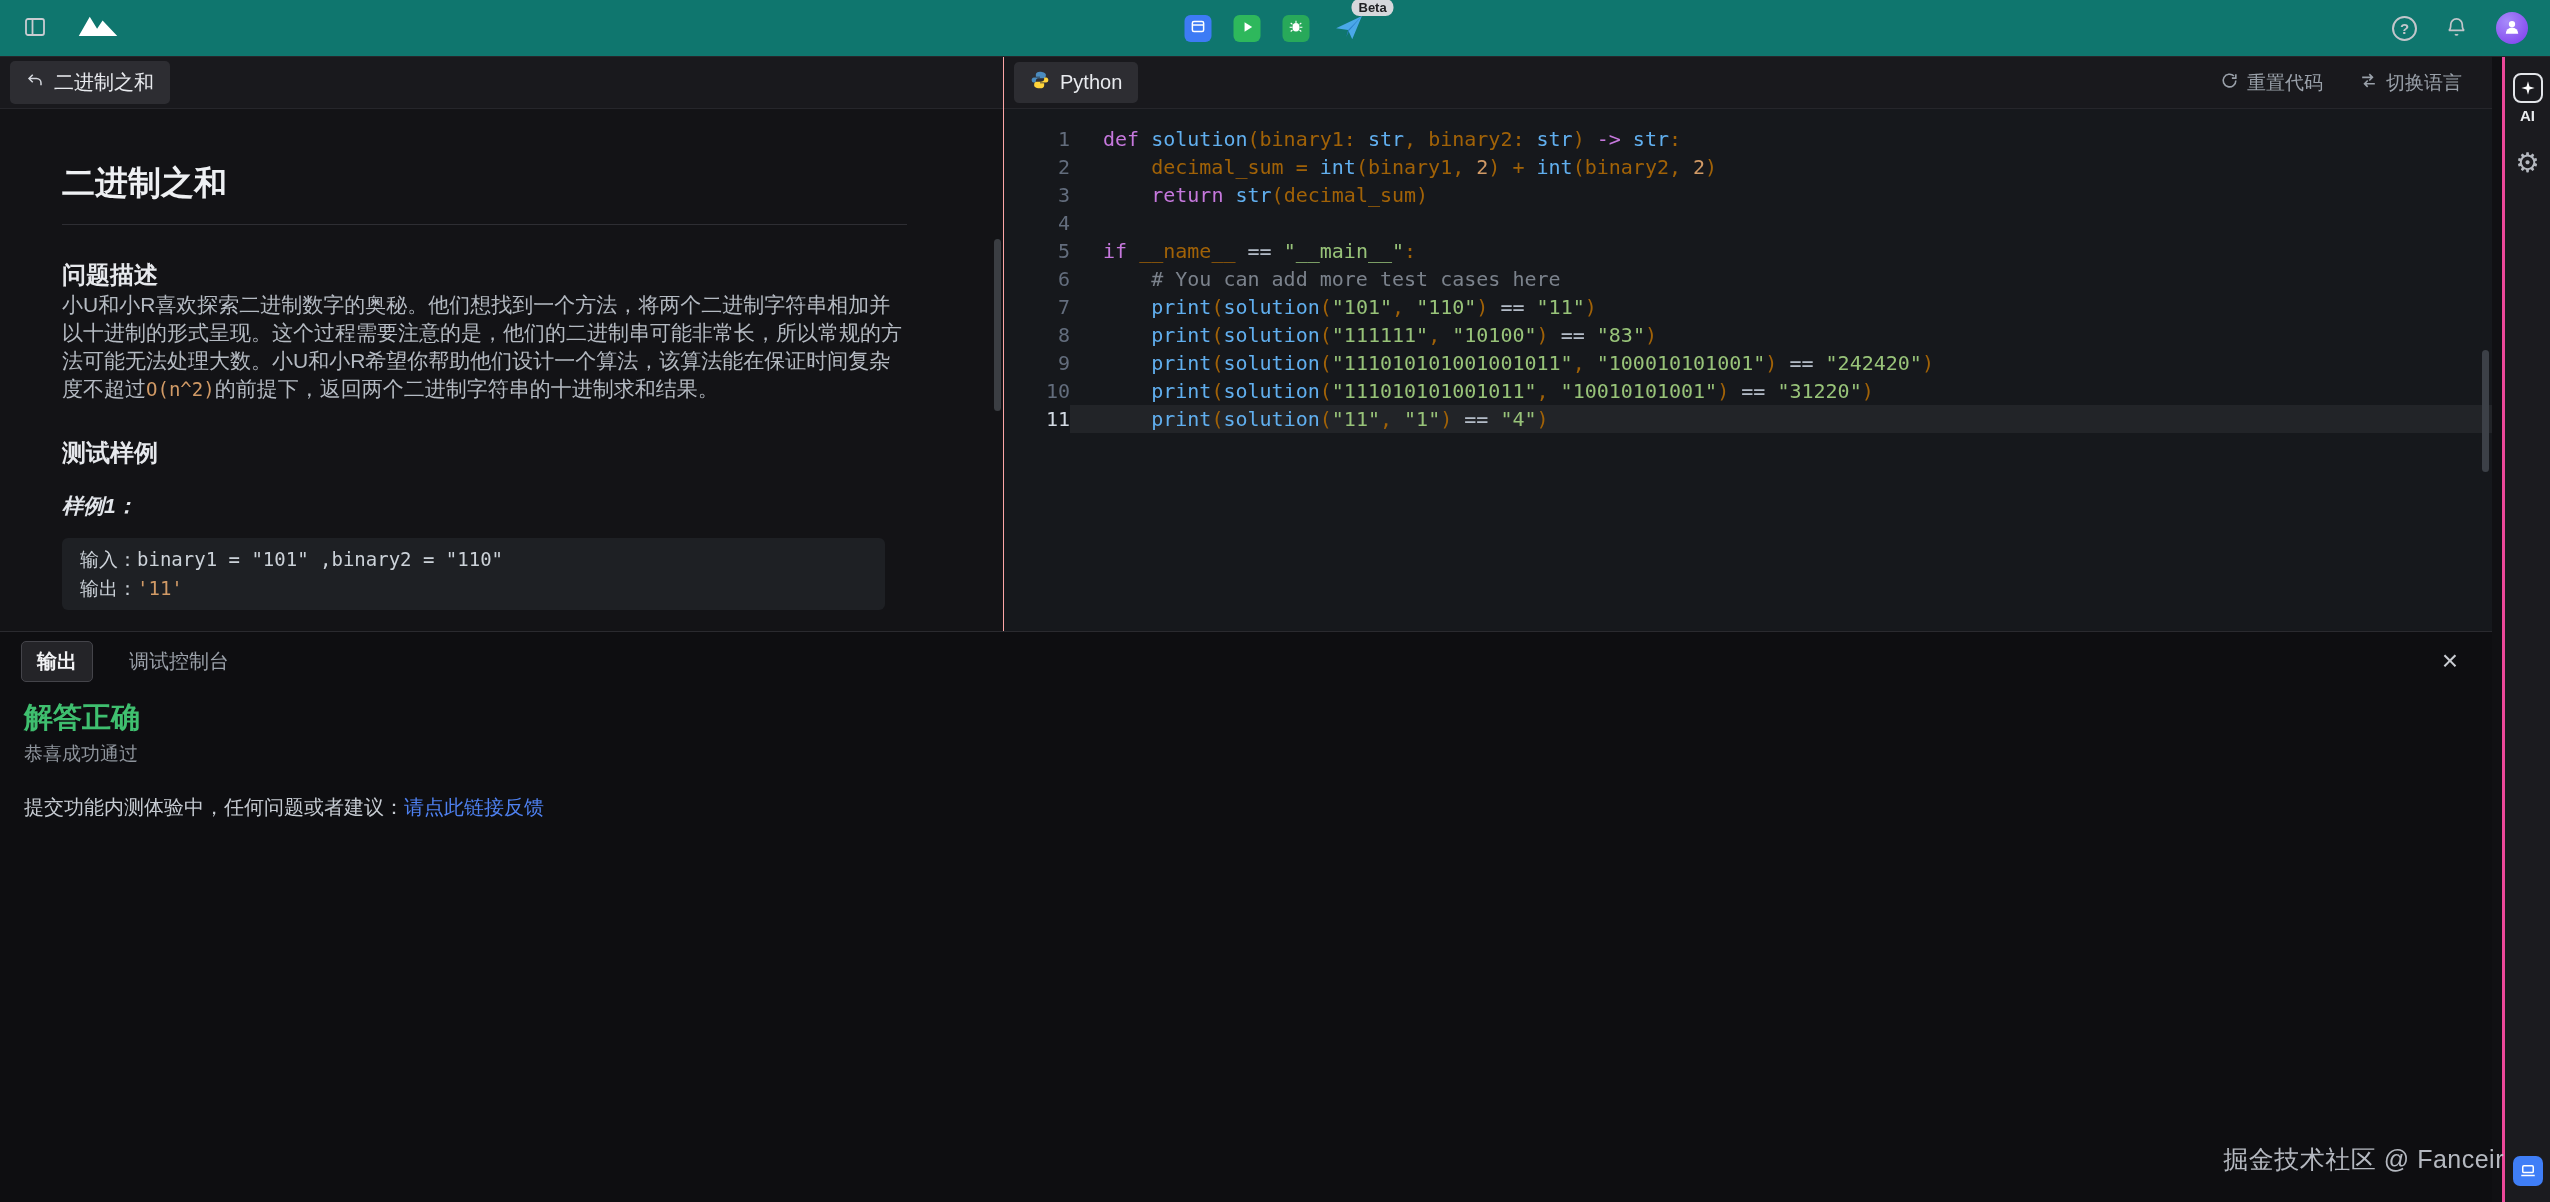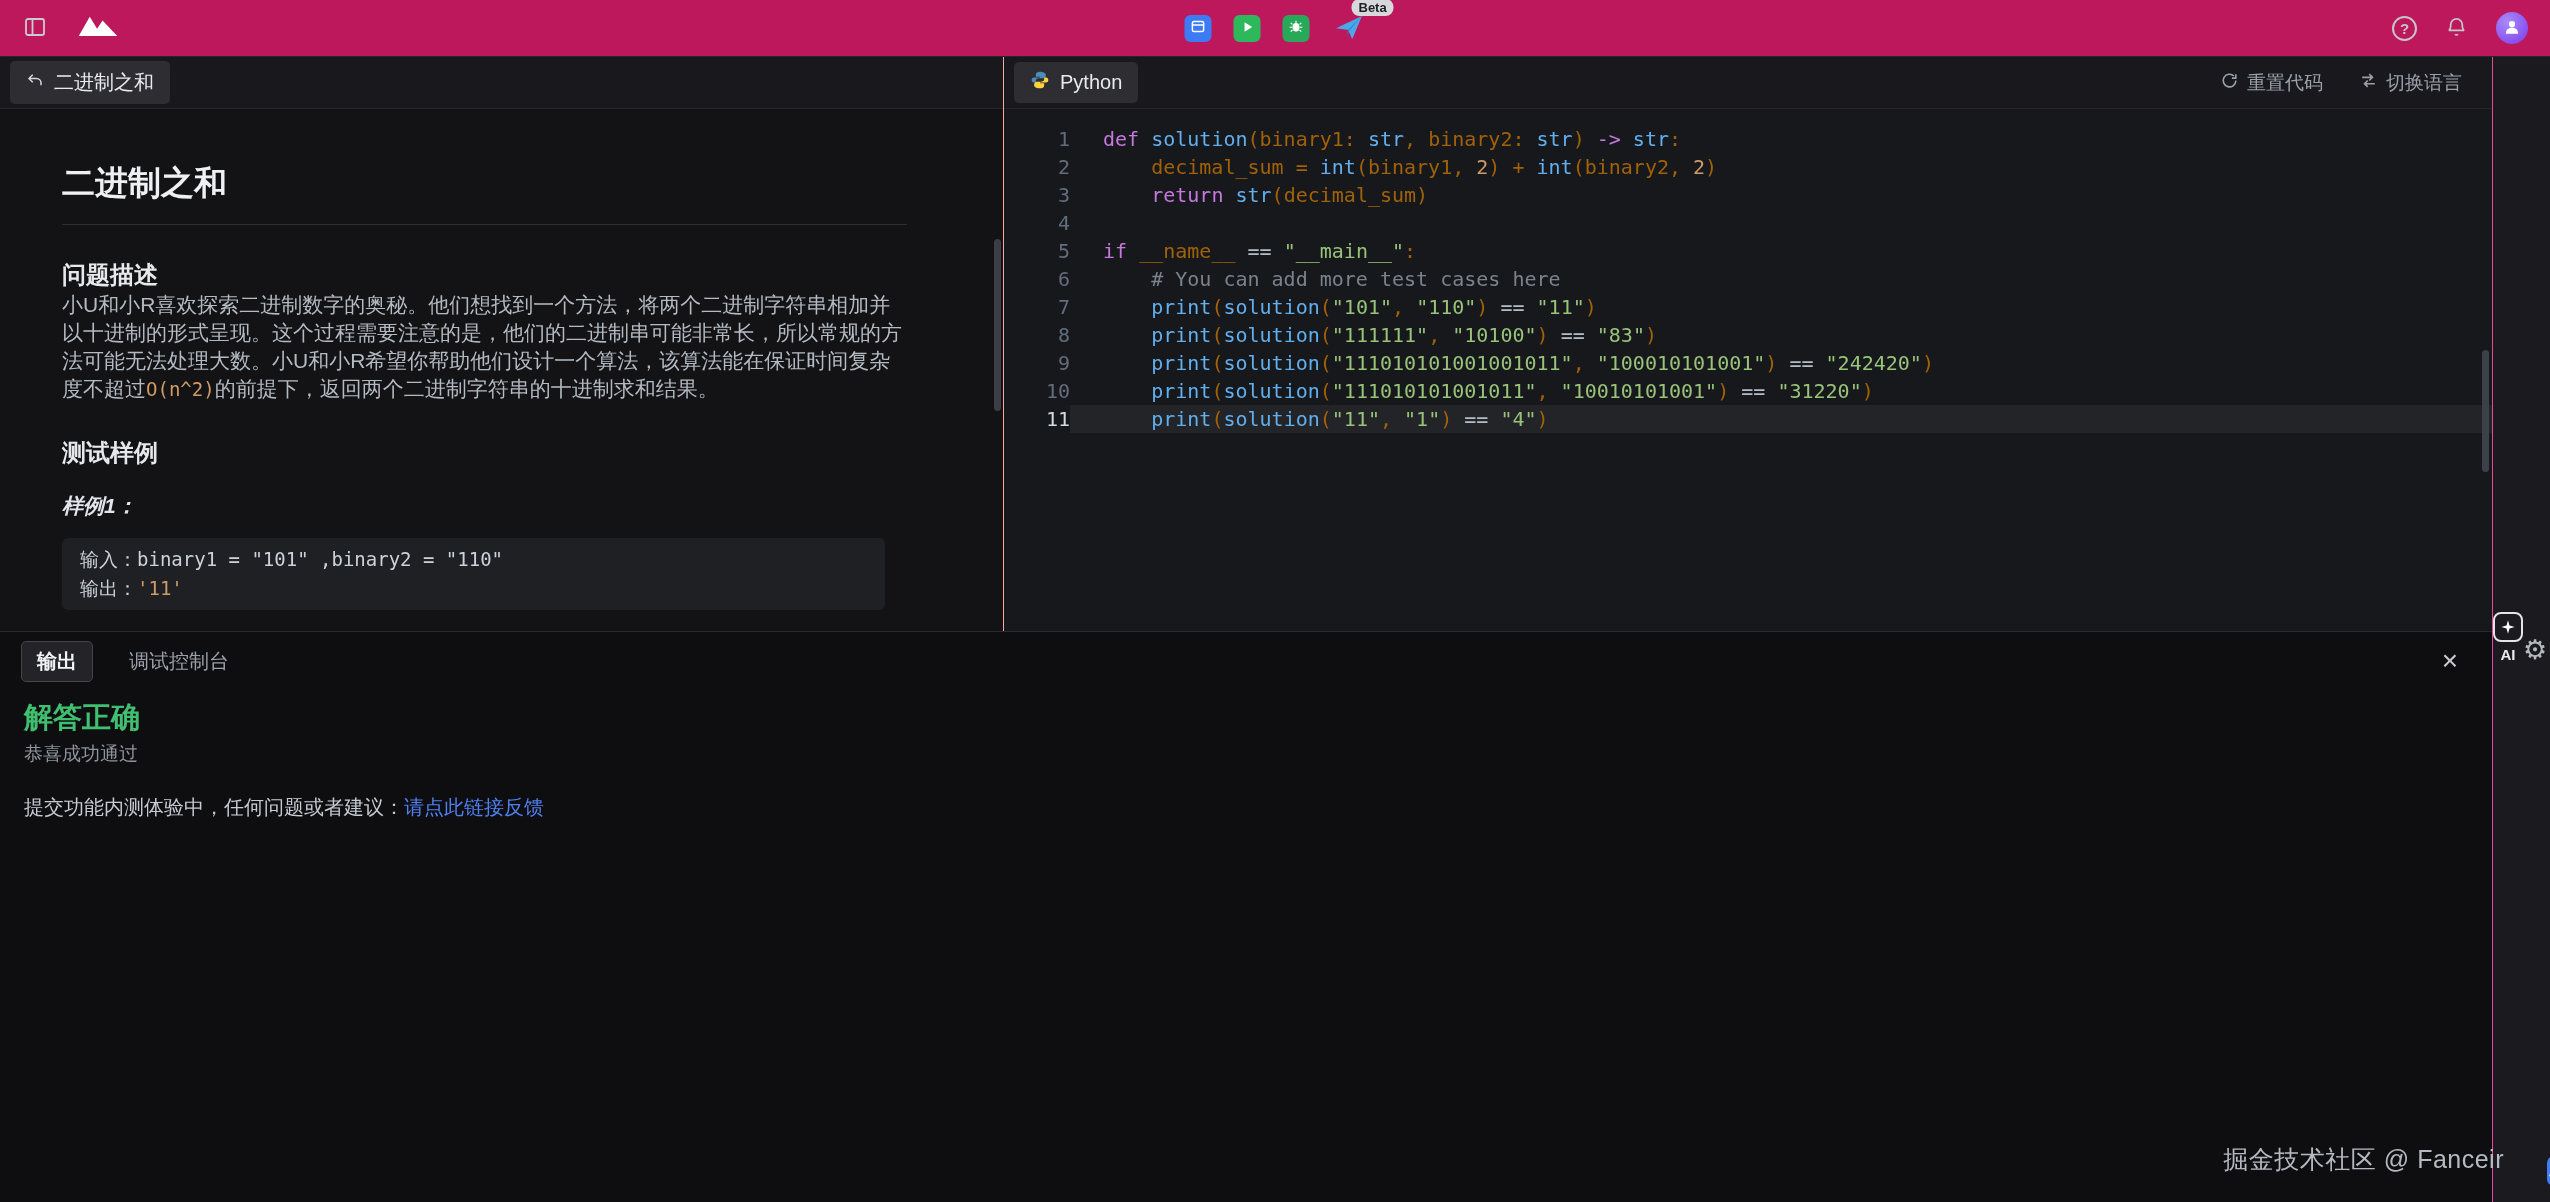--- a/index.html
+++ b/index.html
@@ -1,21 +1,21 @@
 <!DOCTYPE html>
 <html><head>
 <meta charset="utf-8">
 <style>
   * { margin:0; padding:0; box-sizing:border-box; }
   html,body { width:2550px; height:1202px; background:#101013; overflow:hidden;
               font-family:"Liberation Sans","DejaVu Sans",sans-serif; color:#d4d7dc; }
   button { background:none; border:none; cursor:pointer; font-family:inherit; }
 
   
-  .topbar { position:absolute; top:0; left:0; right:0; height:57px; background:#be185d;
+  .topbar { position:absolute; top:0; left:0; right:0; height:57px; background:#0f766e;
             border-bottom:1px solid #26262b; display:flex; align-items:center;
             justify-content:space-between; padding:0 22px; z-index:30; }
   .tb-left { display:flex; align-items:center; gap:28px; }
   .icon-btn { display:grid; place-items:center; }
   .tb-center { position:absolute; left:50%; transform:translateX(-50%); display:flex;
                align-items:center; gap:22px; }
   .sq-btn { width:27px; height:27px; border-radius:6px; display:grid; place-items:center; }
   .sq-btn.blue { background:#3d7bf5; }
   .sq-btn.green { background:#2eb85c; }
   .sq-btn.green2 { background:#28a95a; }
@@ -27,23 +27,23 @@
                  display:grid; place-items:center; font-size:15px; font-weight:700; color:#c3c6cb; }
   .avatar { width:32px; height:32px; border-radius:50%;
             background:radial-gradient(circle at 35% 30%, #a78bfa, #7c3aed); display:grid; place-items:center; }
 
   
   .left-panel  { position:absolute; top:57px; left:0; width:1004px; height:574px;
                  background:#131316; border-right:1px solid #fca5a5; }
   .editor-panel{ position:absolute; top:57px; left:1004px; right:58px; height:574px; background:#16181c; }
   .bottom-panel{ position:absolute; top:631px; left:0; right:58px; height:571px;
                  background:#0e0e11; border-top:1px solid #2a2a2f; }
-  .right-rail  { position:absolute; top:57px; right:0; width:58px; height:1145px;
-                 background:#1b1b1f; border-left:1px solid #ec4899; display:flex;
-                 align-items:center; padding-top:16px; z-index:10; }
+  .right-rail  { position:absolute; top:57px; right:0; width:48px; height:1145px;
+                 background:#1b1b1f; border-left:3px solid #ec4899; display:flex;
+                 flex-direction:column; align-items:center; padding-top:16px; z-index:10; }
 
   
   .tabbar { height:52px; background:#19191d; border-bottom:1px solid #26262b;
             display:flex; align-items:center; padding:0 10px; }
   .panel-tab { display:flex; align-items:center; gap:10px; background:#2d2d32; border-radius:5px;
                padding:8px 16px; font-size:20px; color:#e8eaee; }
   .ed-actions { margin-left:auto; display:flex; gap:36px; margin-right:20px;
                 color:#9aa1aa; font-size:19px; }
   .ed-action { display:flex; align-items:center; gap:8px; cursor:pointer; }
 

